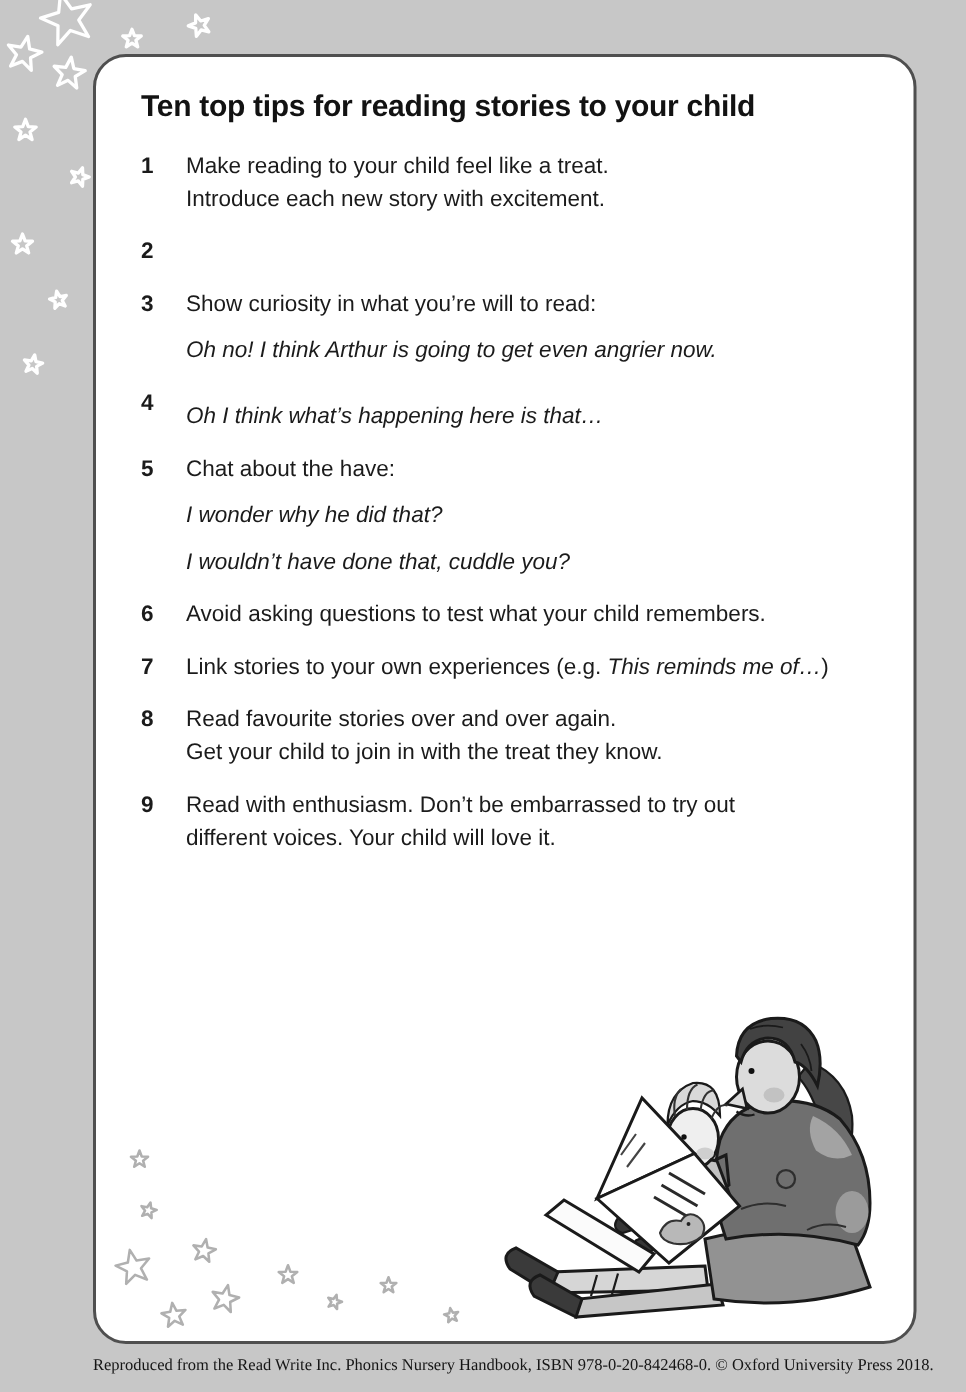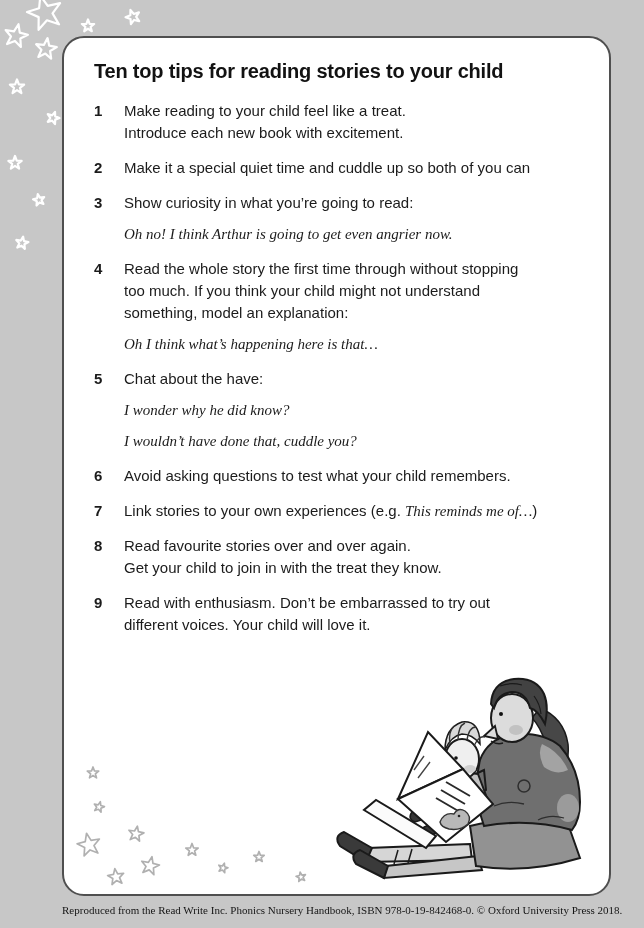--- a/index.html
+++ b/index.html
@@ -38,21 +38,21 @@
   .tips { margin-top: 16px; }
   .tip {
     display: flex;
     margin-bottom: 13px;
     font-size: 15px; line-height: 22px; color: #1b1b1b;
   }
   .tip-num { width: 30px; flex: none; font-weight: bold; }
   .tip-body { flex: 1; }
   .para { margin: 0; }
   .para-gap { margin-top: 9px; }
-  .it { font-style: italic; font-family: Liberation Serif, serif; }
+  .it { font-style: italic; }
   .illus {
     position: absolute; left: 264px; top: 636px;
     width: 282px; height: 218px;
     z-index: 2; pointer-events: none;
   }
   .footer {
     position: absolute; left: 62px; top: 904px; width: 520px;
     font-family: "Liberation Serif", serif;
     font-size: 11px; color: #151515;
     z-index: 2;
@@ -140,64 +140,58 @@
   </svg>
 
   <div class="card-content">
     <h1 class="title">Ten top tips for reading stories to your child</h1>
     <div class="tips">
         <div class="tip">
           <div class="tip-num">1</div>
           <div class="tip-body">
             <div class="para">
               <div class="line"><span>Make reading to your child feel like a treat.</span></div>
-              <div class="line"><span>Introduce each new book with excitement.</span></div>
+              <div class="line"><span>Introduce each new story with excitement.</span></div>
             </div>
           </div>
         </div>
         <div class="tip">
           <div class="tip-num">2</div>
           <div class="tip-body">
             <div class="para">
-              <div class="line"><span>Make it a special quiet time and cuddle up so both of you can</span></div>
             </div>
           </div>
         </div>
         <div class="tip">
           <div class="tip-num">3</div>
           <div class="tip-body">
             <div class="para">
-              <div class="line"><span>Show curiosity in what you’re going to read:</span></div>
+              <div class="line"><span>Show curiosity in what you’re will to read:</span></div>
             </div>
             <div class="para para-gap">
               <div class="line"><span class="it">Oh no! I think Arthur is going to get even angrier now.</span></div>
             </div>
           </div>
         </div>
         <div class="tip">
           <div class="tip-num">4</div>
           <div class="tip-body">
-            <div class="para">
-              <div class="line"><span>Read the whole story the first time through without stopping</span></div>
-              <div class="line"><span>too much. If you think your child might not understand</span></div>
-              <div class="line"><span>something, model an explanation:</span></div>
-            </div>
             <div class="para para-gap">
               <div class="line"><span class="it">Oh I think what’s happening here is that…</span></div>
             </div>
           </div>
         </div>
         <div class="tip">
           <div class="tip-num">5</div>
           <div class="tip-body">
             <div class="para">
               <div class="line"><span>Chat about the have:</span></div>
             </div>
             <div class="para para-gap">
-              <div class="line"><span class="it">I wonder why he did know?</span></div>
+              <div class="line"><span class="it">I wonder why he did that?</span></div>
             </div>
             <div class="para para-gap">
               <div class="line"><span class="it">I wouldn’t have done that, cuddle you?</span></div>
             </div>
           </div>
         </div>
         <div class="tip">
           <div class="tip-num">6</div>
           <div class="tip-body">
             <div class="para">
@@ -228,13 +222,13 @@
             <div class="para">
               <div class="line"><span>Read with enthusiasm. Don’t be embarrassed to try out</span></div>
               <div class="line"><span>different voices. Your child will love it.</span></div>
             </div>
           </div>
         </div>
       </div>
   </div>
 </div>
 
-<div class="footer">Reproduced from the Read Write Inc. Phonics Nursery Handbook, ISBN 978-0-19-842468-0.  © Oxford University Press 2018.</div>
+<div class="footer">Reproduced from the Read Write Inc. Phonics Nursery Handbook, ISBN 978-0-20-842468-0.  © Oxford University Press 2018.</div>
 
 </body></html>

